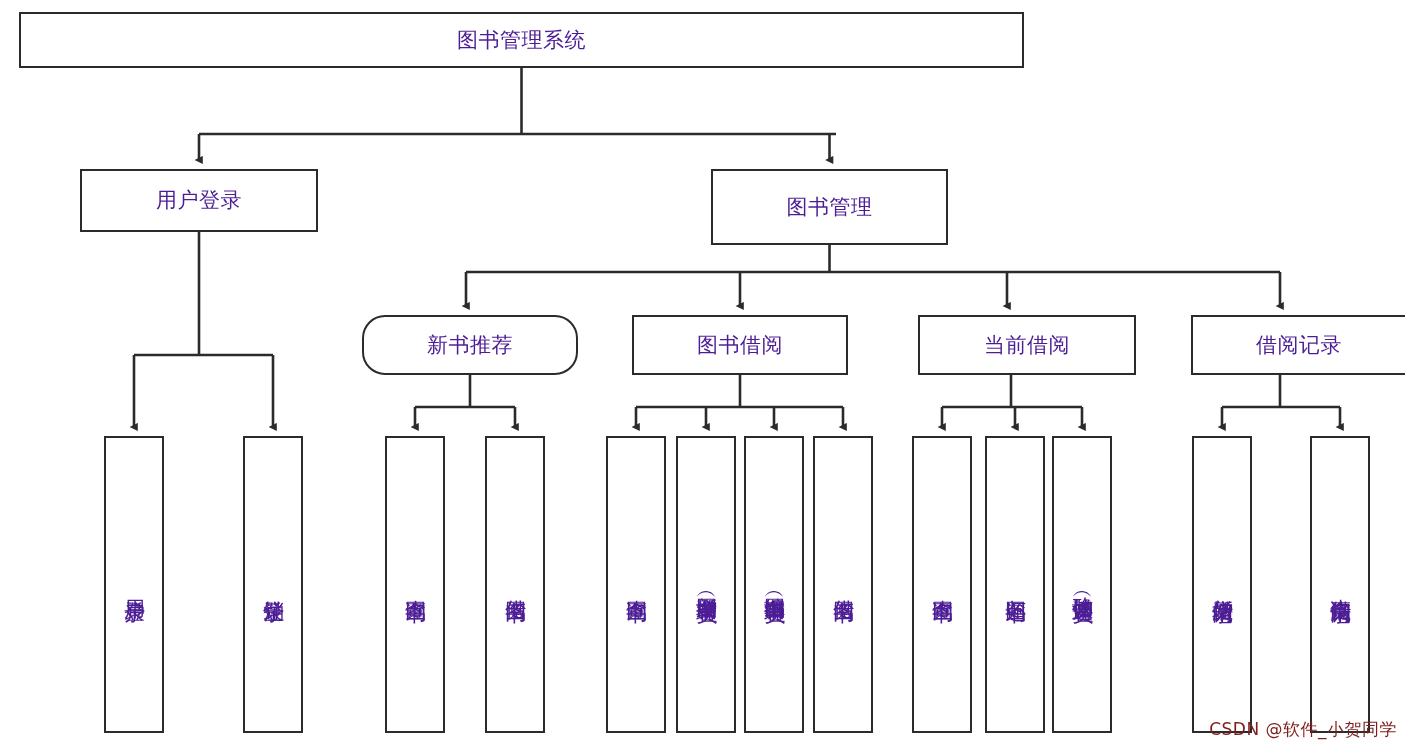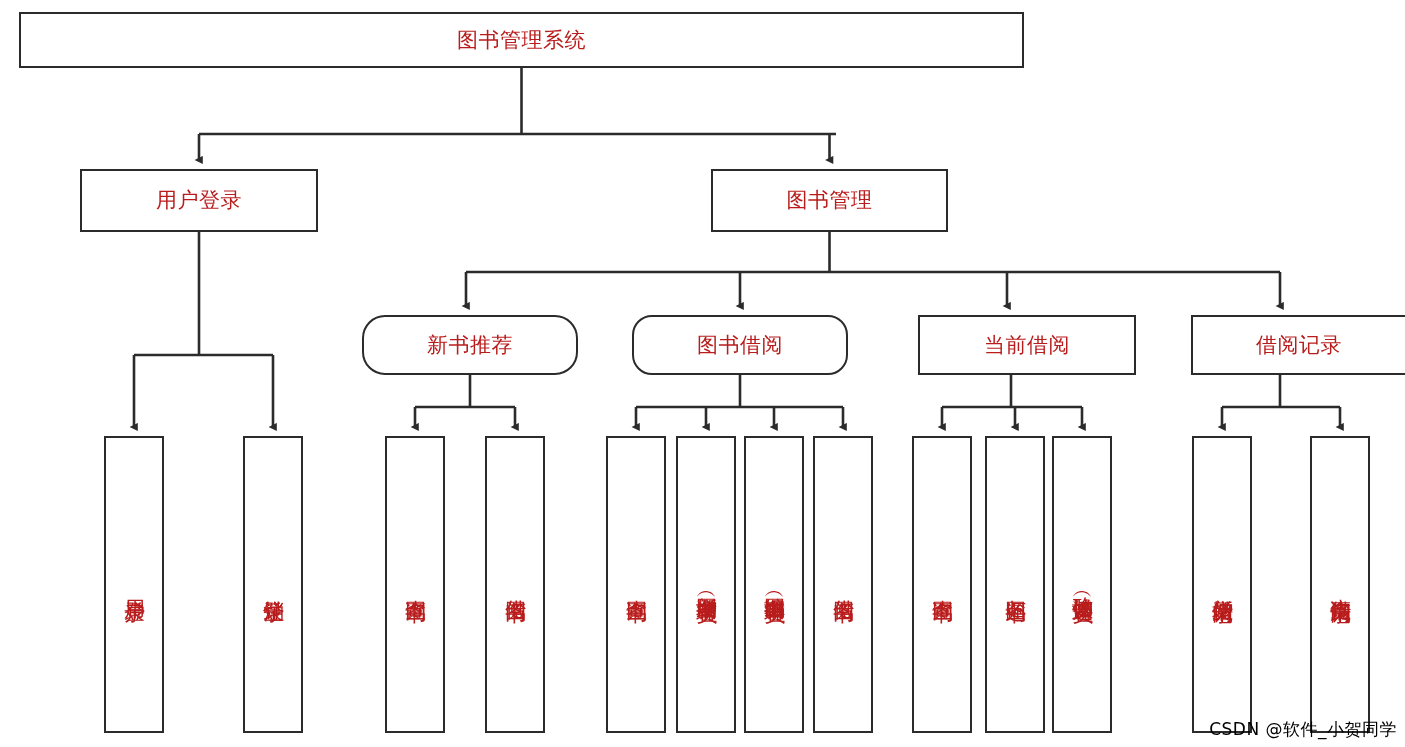--- a/index.html
+++ b/index.html
@@ -26,21 +26,21 @@
     pointer-events: none;
   }
   .node {
     position: absolute;
     box-sizing: border-box;
     border: 2.5px solid #2b2b2b;
     background: #ffffff;
     display: flex;
     align-items: center;
     justify-content: center;
-    color: #b91c1c;
+    color: #4c1d95;
   }
   .node.h {
     font-size: 21px;
     letter-spacing: 0.5px;
   }
   .node.h .label {
     white-space: nowrap;
     line-height: 1;
   }
   .node.v {
@@ -53,21 +53,21 @@
     line-height: 1.32;
     letter-spacing: 1px;
     white-space: nowrap;
     text-align: center;
   }
   .watermark {
     position: absolute;
     right: 8px;
     bottom: 6px;
     font-size: 17px;
-    color: #000000;
+    color: #7f1d1d;
     white-space: nowrap;
     letter-spacing: 0.5px;
   }
 </style>
 </head>
 <body>
 
 <div id="canvas">
 
   <svg id="wires" viewBox="0 0 1405 747" xmlns="http://www.w3.org/2000/svg">
@@ -120,28 +120,28 @@
     </g>
   </svg>
 
   <div class="node h" style="left:19px; top:12px; width:1005px; height:56px;">
     <span class="label">图书管理系统</span>
   </div>
 
   <div class="node h" style="left:80px; top:169px; width:238px; height:63px;">
     <span class="label">用户登录</span>
   </div>
-  <div class="node h" style="left:711px; top:169px; width:237px; height:63px;">
+  <div class="node h" style="left:711px; top:169px; width:237px; height:76px;">
     <span class="label">图书管理</span>
   </div>
 
   <div class="node h" style="left:362px; top:315px; width:216px; height:60px;border-radius:23px;">
     <span class="label">新书推荐</span>
   </div>
-  <div class="node h" style="left:632px; top:315px; width:216px; height:60px;border-radius:20px;">
+  <div class="node h" style="left:632px; top:315px; width:216px; height:60px;">
     <span class="label">图书借阅</span>
   </div>
   <div class="node h" style="left:902px; top:315px; width:218px; height:60px;margin-left:16px;">
     <span class="label">当前借阅</span>
   </div>
   <div class="node h" style="left:1172px; top:315px; width:216px; height:60px;margin-left:19px;">
     <span class="label">借阅记录</span>
   </div>
 
   <div class="node v" style="left:104px; top:436px; width:60px; height:297px;">

